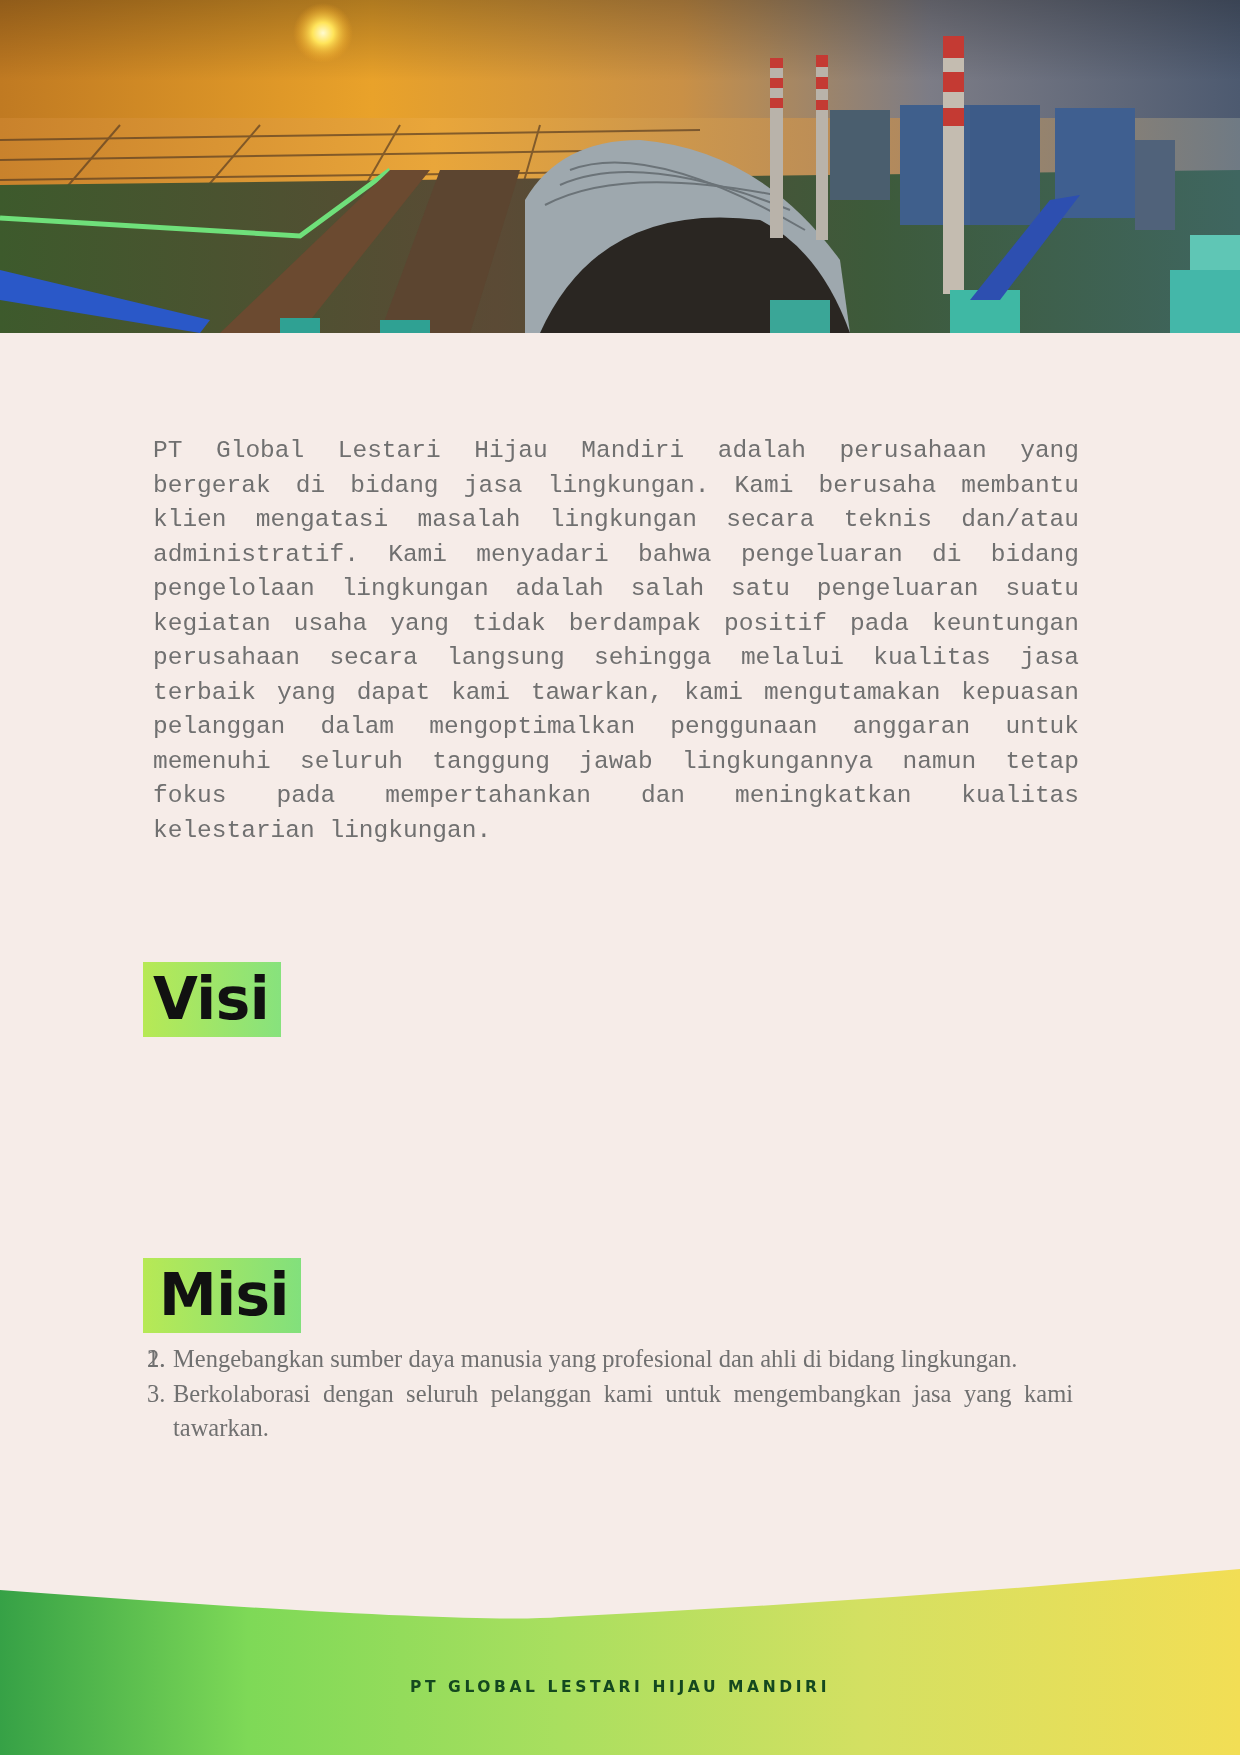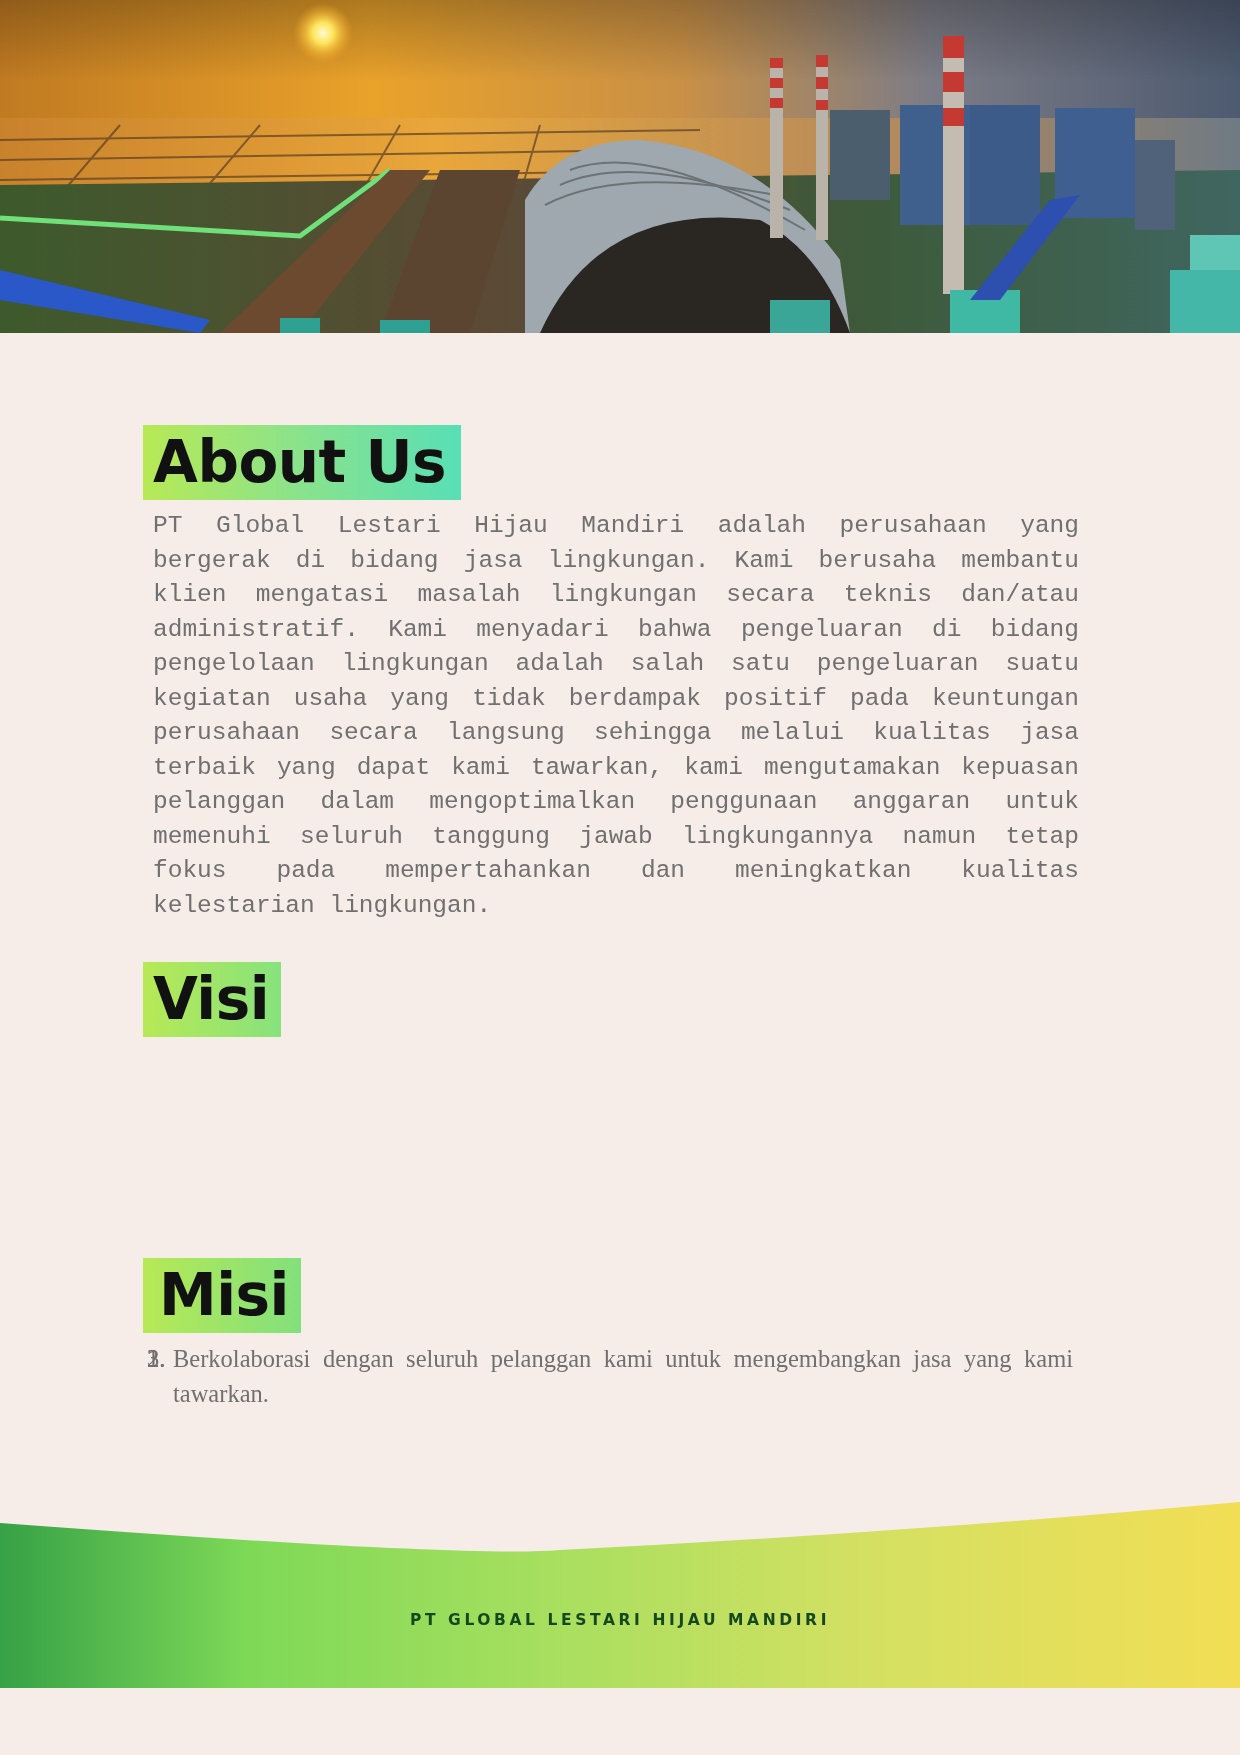--- a/index.html
+++ b/index.html
@@ -62,21 +62,21 @@
       text-align: justify;
     }
     .misi-list .num {
       position: absolute;
       left: -26px;
       top: 0;
     }
 
     
     .footer {
-      position: absolute; left: 0; top: 1498px;
+      position: absolute; left: 0; top: 1565px;
       width: 1240px; height: 190px;
     }
     .footer svg { position: absolute; left: 0; top: 0; width: 1240px; height: 190px; }
     .footer-text {
       position: absolute; left: 0; top: 113px;
       width: 1240px; text-align: center;
       font-family: "DejaVu Sans", sans-serif;
       font-weight: bold;
       font-size: 15.5px;
       letter-spacing: 3.6px;
@@ -177,42 +177,40 @@
     <rect x="1170" y="270" width="70" height="63" fill="#44b7a9"></rect>
     <rect x="1190" y="235" width="50" height="35" fill="#5fc6b5"></rect>
     <rect x="280" y="318" width="40" height="15" fill="#2fa193"></rect>
     <rect x="380" y="320" width="50" height="13" fill="#2fa193"></rect>
 
     <polygon points="1050,200 1080,195 1000,300 970,300" fill="#2d4fb0"></polygon>
   </svg>
 </div>
 
 <div class="section" style="top:425px;">
-  <div class="heading-wrap about">
-    <h1 class="heading">About Us</h1>
-  </div>
   <p class="body-text" style="margin-top:9px;">PT Global Lestari Hijau Mandiri adalah perusahaan yang bergerak di bidang jasa lingkungan. Kami berusaha membantu klien mengatasi masalah lingkungan secara teknis dan/atau administratif. Kami menyadari bahwa pengeluaran di bidang pengelolaan lingkungan adalah salah satu pengeluaran suatu kegiatan usaha yang tidak berdampak positif pada keuntungan perusahaan secara langsung sehingga melalui kualitas jasa terbaik yang dapat kami tawarkan, kami mengutamakan kepuasan pelanggan dalam mengoptimalkan penggunaan anggaran untuk memenuhi seluruh tanggung jawab lingkungannya namun tetap fokus pada mempertahankan dan meningkatkan kualitas kelestarian lingkungan.</p>
 </div>
 
 <div class="section" style="top:962px;">
   <div class="heading-wrap visi">
     <h1 class="heading">Visi</h1>
   </div>
 </div>
 
 <div class="section" style="top:1258px;">
   <div class="heading-wrap misi">
     <h1 class="heading">Misi</h1>
   </div>
   <ol class="misi-list" style="margin-top:9px;">
     <li>
       <span class="num">1.</span>
     </li>
     <li>
       <span class="num">2.</span>
+      <span>Mengebangkan sumber daya manusia yang profesional dan ahli di  bidang lingkungan.</span>
     </li>
     <li>
       <span class="num">3.</span>
       <span>Berkolaborasi dengan seluruh pelanggan kami untuk mengembangkan jasa yang kami tawarkan.</span>
     </li>
   </ol>
 </div>
 
 <div class="footer">
   <svg viewBox="0 0 1240 190" preserveAspectRatio="none">

